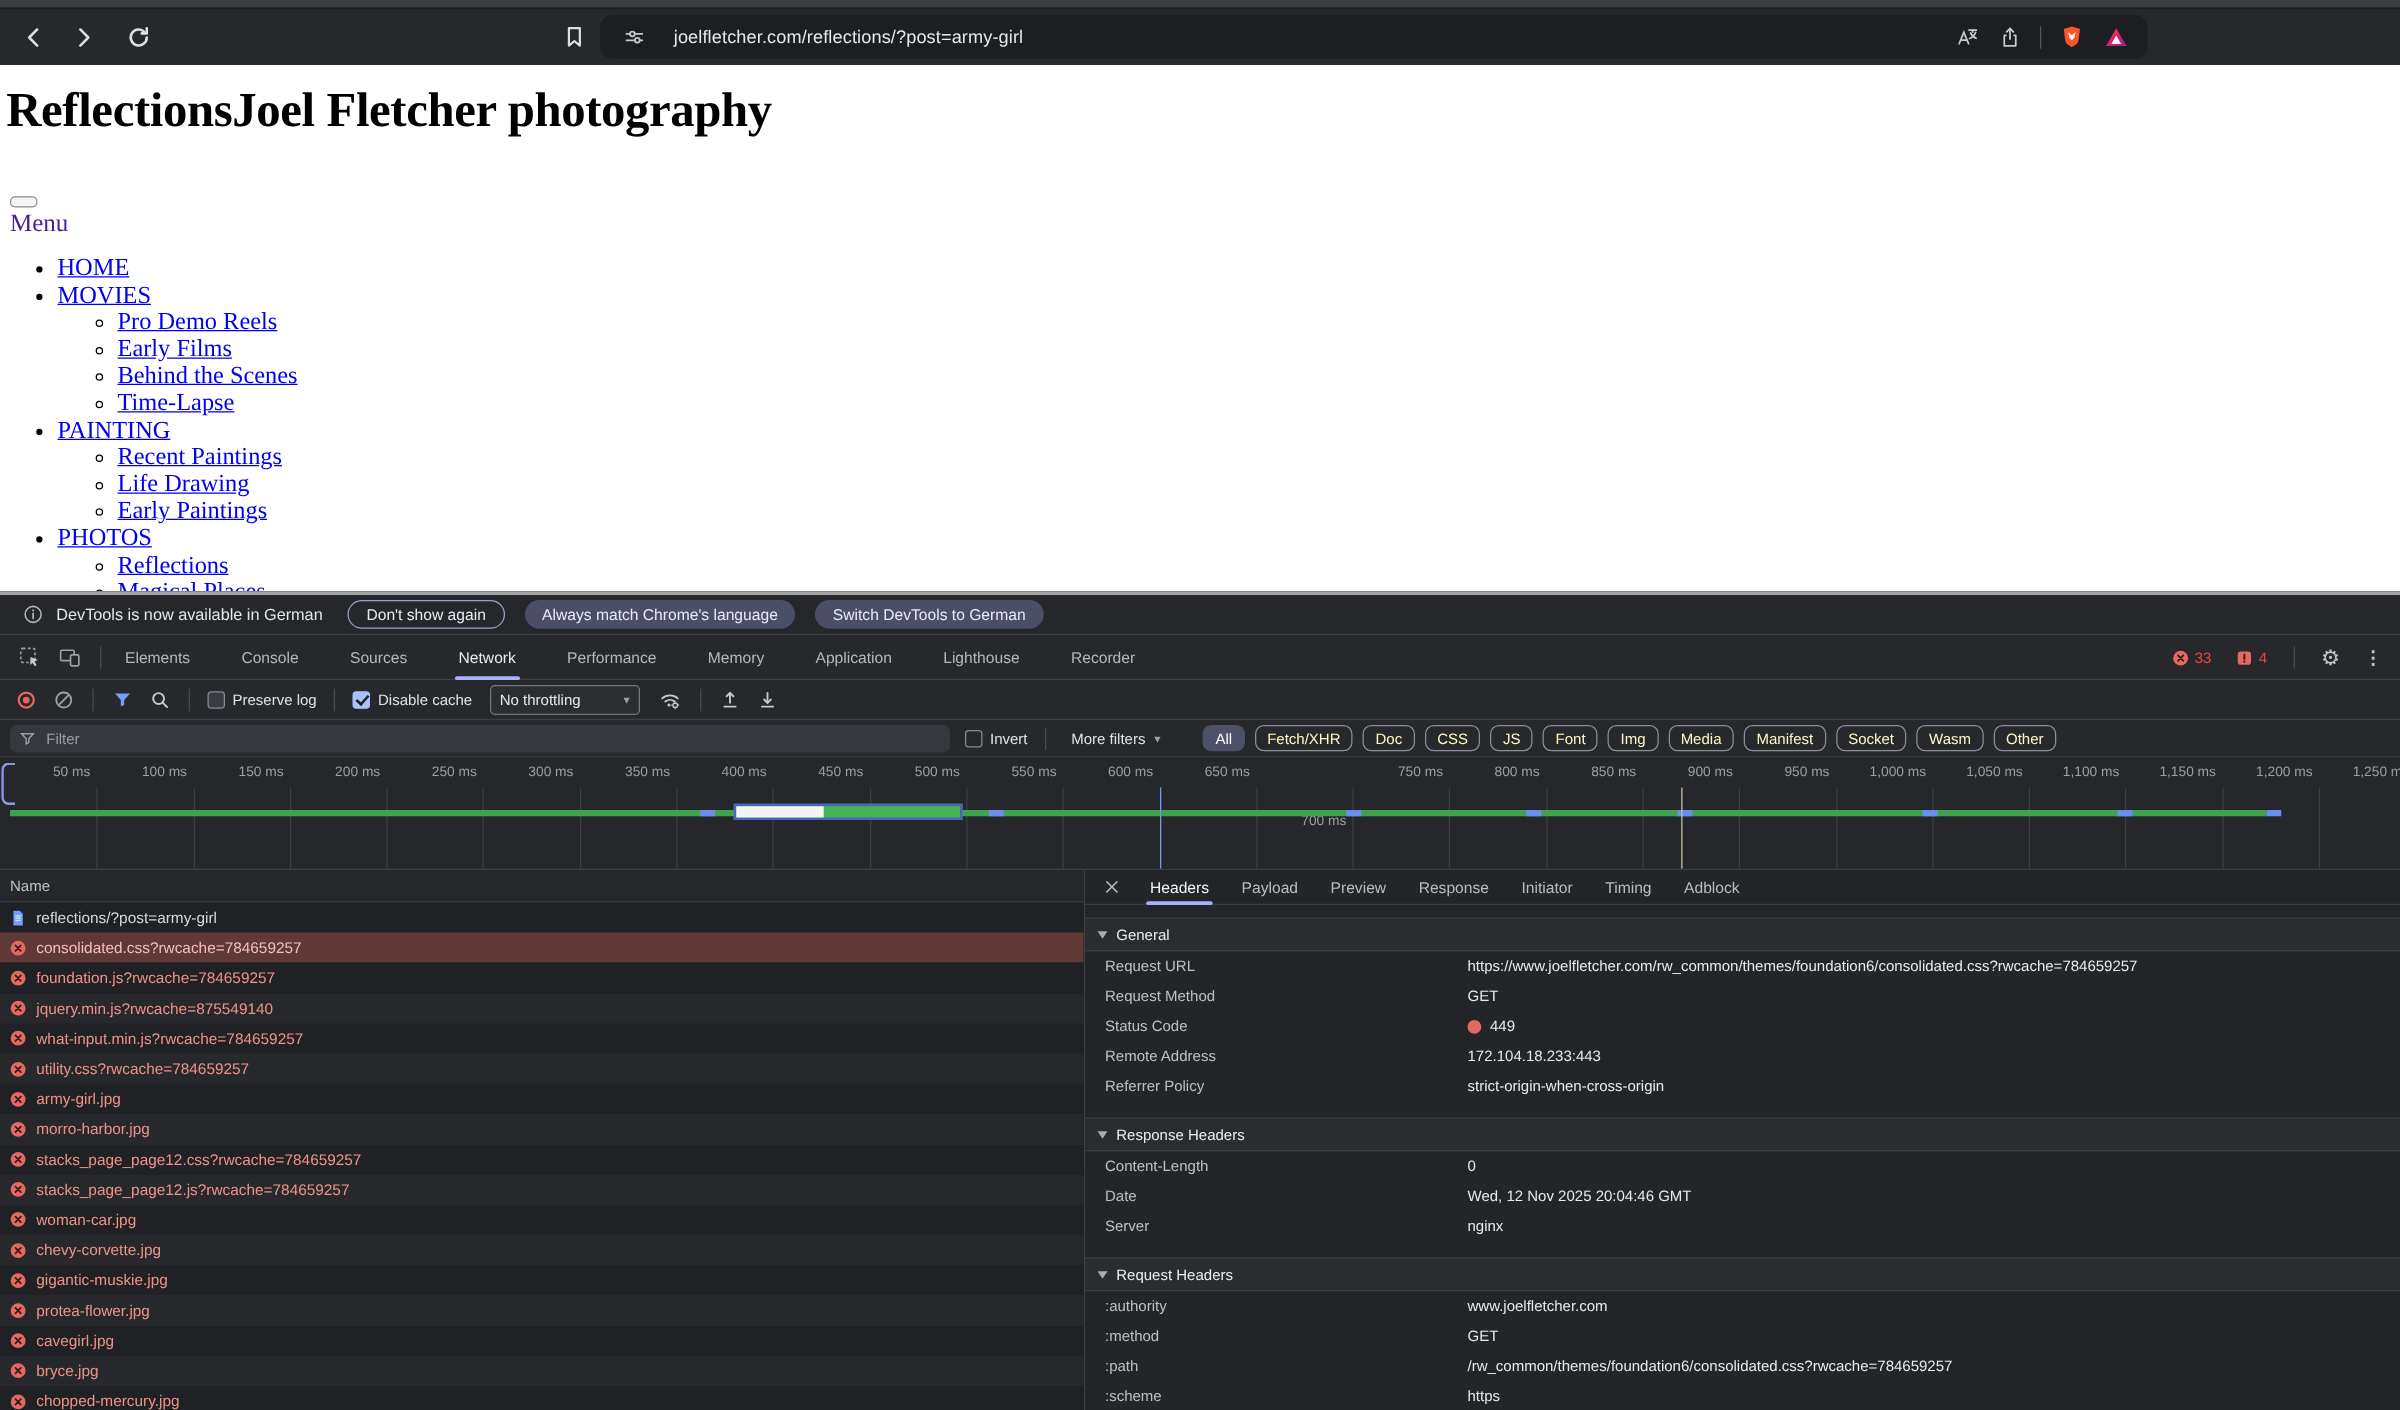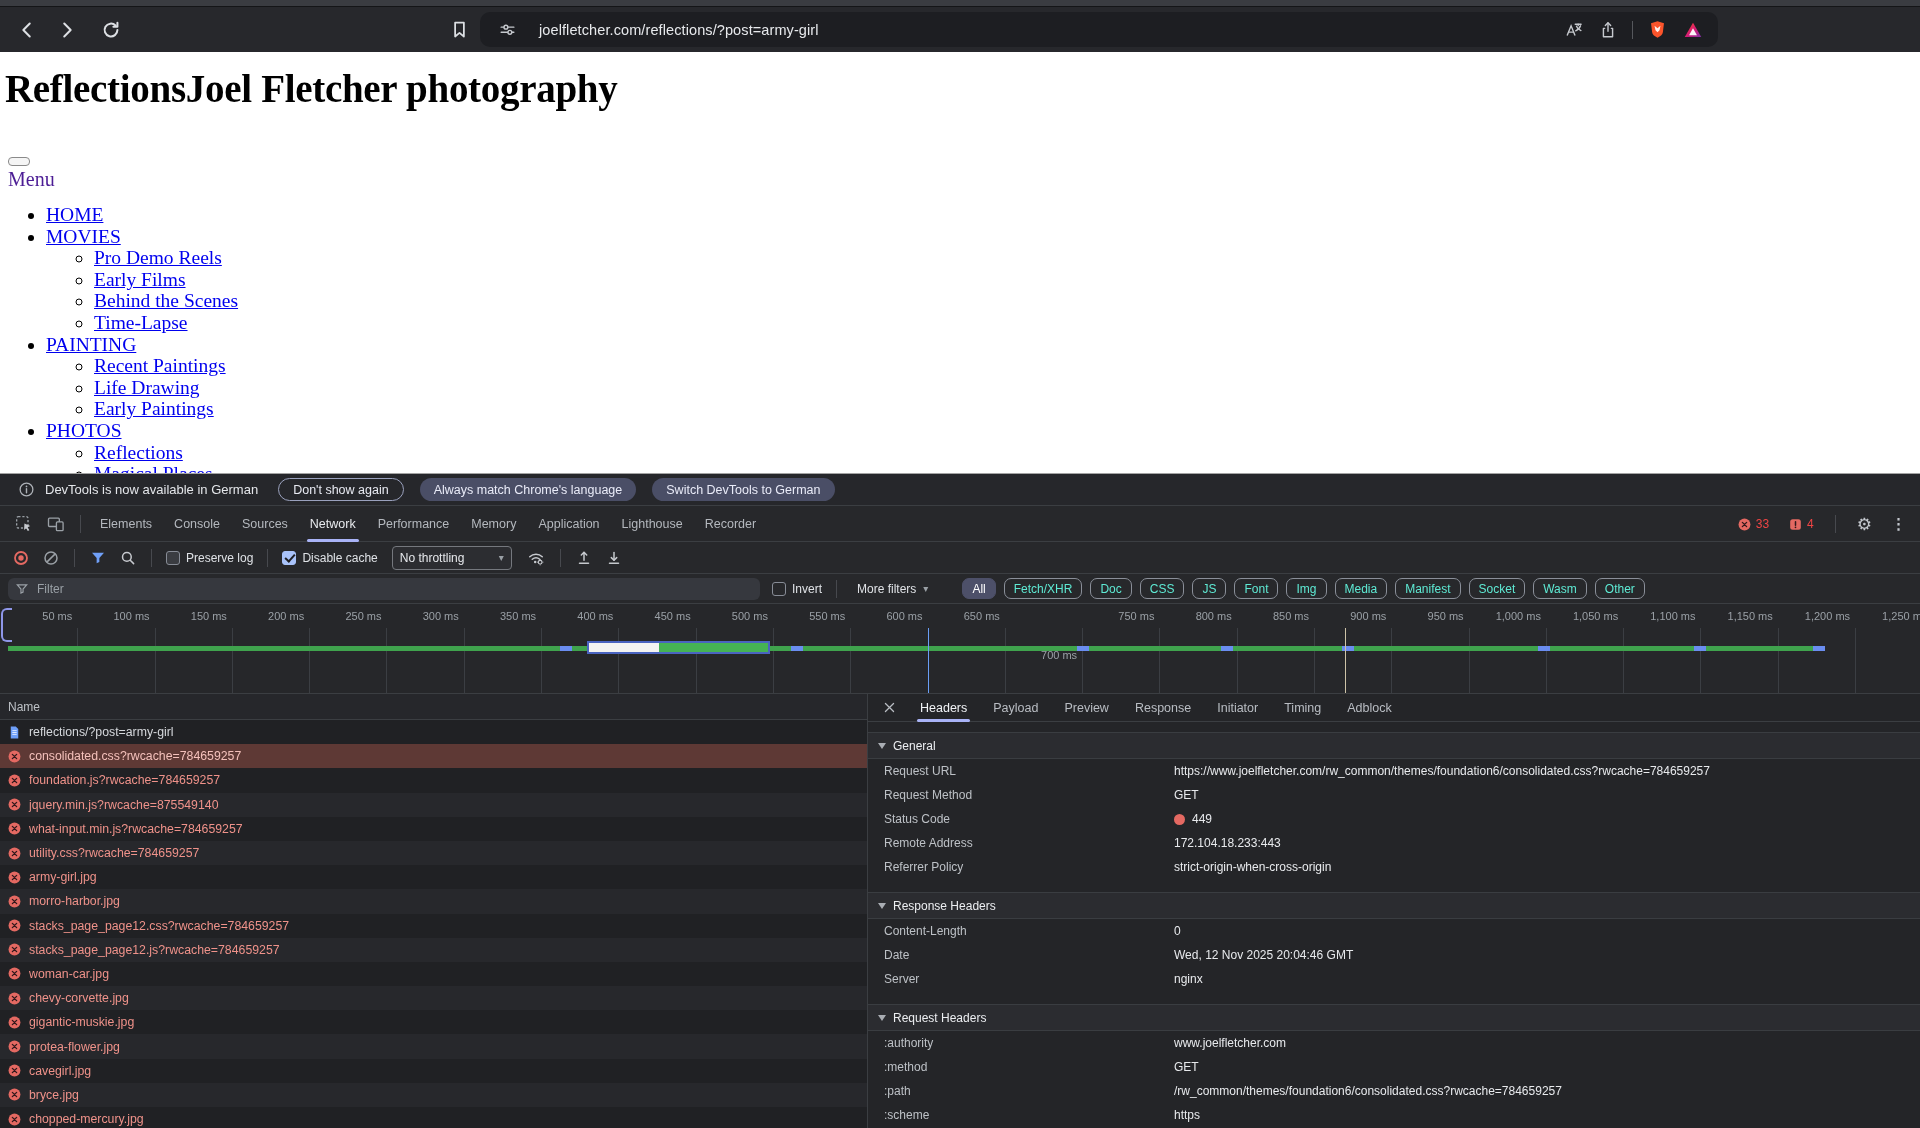--- a/index.html
+++ b/index.html
@@ -26,21 +26,21 @@
   .webpage h1{margin:14px 0 0 5px;font-size:39px;font-weight:bold;color:#000;letter-spacing:-.3px;}
   .menu-toggle{margin:46px 0 0 8px;}
   .menu-pill{display:block;width:22px;height:9px;border:1.5px solid #8a8a8a;border-radius:4px;background:#f5f5f5;cursor:pointer;padding:0;}
   .menu-label{font-size:20px;color:#4c1d95;margin-top:2px;}
   ul.site-nav{margin:13px 0 0 0;padding-left:46px;}
   ul.site-nav li{font-size:19.5px;line-height:21.6px;list-style:disc;color:#000;}
   ul.site-nav li.lvl2{list-style:circle;margin-left:48px;}
   ul.site-nav a{color:#0000EE;text-decoration:underline;cursor:pointer;}
 
   
-  .devtools{position:absolute;top:473px;left:0;right:0;bottom:0;background:#27282b;border-top:1px solid #a3a3a3;color:#e8eaed;font-size:12px;}
+  .devtools{position:absolute;top:473px;left:0;right:0;bottom:0;background:#27282b;border-top:3px solid #a3a3a3;color:#e8eaed;font-size:12px;}
   .dt-row{box-sizing:border-box;border-bottom:1px solid #3b3e42;display:flex;align-items:center;}
   .vsep{width:1px;height:18px;background:#47494e;margin:0 8px;}
 
   
   .infobar{height:32px;background:#26272b;}
   .infobar .msg{color:#e4e6ea;font-size:13px;margin-left:10px;}
   .info-icon{margin-left:18px;}
   .ib-btn{height:23px;border-radius:12px;font-size:12.5px;padding:0 14px;cursor:pointer;font-family:"Liberation Sans",sans-serif;}
   .ib-outline{margin-left:20px;background:transparent;border:1px solid #9aa1bd;color:#e8eaf2;}
   .ib-fill{margin-left:16px;background:#4a4e66;border:none;color:#e9ebf8;}
@@ -68,21 +68,21 @@
   .caret{color:#9aa0a6;font-size:10px;}
 
   
   .filterbar{height:30px;padding-left:8px;}
   .filter-input{display:flex;align-items:center;box-sizing:border-box;width:752px;height:22px;border-radius:6px;background:#36383e;}
   .filter-input svg{margin-left:7px;}
   .filter-input input{background:none;border:none;outline:none;color:#e8eaed;font-size:12px;margin-left:6px;width:600px;font-family:"Liberation Sans",sans-serif;}
   .filter-input input::placeholder{color:#9aa0a6;}
   .morefilters{display:flex;align-items:center;gap:7px;background:none;border:none;color:#dfe2e6;font-size:12px;cursor:pointer;margin:0 6px;}
   .pills{display:flex;align-items:center;gap:8px;margin-left:22px;}
-  .typepill{box-sizing:border-box;height:21px;padding:0 9px;border:1px solid #8a8f99;border-radius:7px;background:transparent;color:#5eead4;font-size:12px;cursor:pointer;font-family:"Liberation Sans",sans-serif;}
+  .typepill{box-sizing:border-box;height:21px;padding:0 9px;border:1px solid #8a8f99;border-radius:7px;background:transparent;color:#fef9c3;font-size:12px;cursor:pointer;font-family:"Liberation Sans",sans-serif;}
   .typepill.active{background:#4d5069;border-color:#4d5069;color:#fff;}
 
   
   .overview{position:relative;height:90px;box-sizing:border-box;border-bottom:1px solid #3b3e42;background:#26272a;overflow:hidden;}
   .tl-label{position:absolute;top:6px;color:#9aa0a6;font-size:11px;white-space:nowrap;}
   .tl-grid{position:absolute;top:24px;bottom:0;width:1px;background:#3b3e43;}
   .tl-stream{position:absolute;top:42px;height:5px;background:#3fa34d;}
   .tl-blue{position:absolute;top:42px;height:5px;width:12px;background:#6a8df0;}
   .tl-sel{position:absolute;top:37px;height:13px;box-sizing:border-box;border:2px solid #4a64c0;background:#45b354;display:flex;}
   .tl-sel-white{height:100%;background:#f4f4f2;}
@@ -251,21 +251,21 @@
           </svg>
         </button>
         <button class="tbtn">
           <svg width="20" height="20" viewBox="0 0 24 24">
             <rect x="3" y="5" width="13" height="10" rx="1.2" fill="none" stroke="#9aa0a6" stroke-width="1.6"></rect>
             <rect x="12.5" y="9.5" width="8" height="10.5" rx="1.2" fill="#27282b" stroke="#9aa0a6" stroke-width="1.6"></rect>
           </svg>
         </button>
         <span class="vsep"></span>
       </div>
-      <div style="display:flex;height:36px;">
+      <div style="display:flex;height:36px;gap:19px;">
 
       <button class="ptab">Elements</button>
           <button class="ptab">Console</button>
           <button class="ptab">Sources</button>
           <button class="ptab active">Network</button>
           <button class="ptab">Performance</button>
           <button class="ptab">Memory</button>
           <button class="ptab">Application</button>
           <button class="ptab">Lighthouse</button>
           <button class="ptab">Recorder</button>

